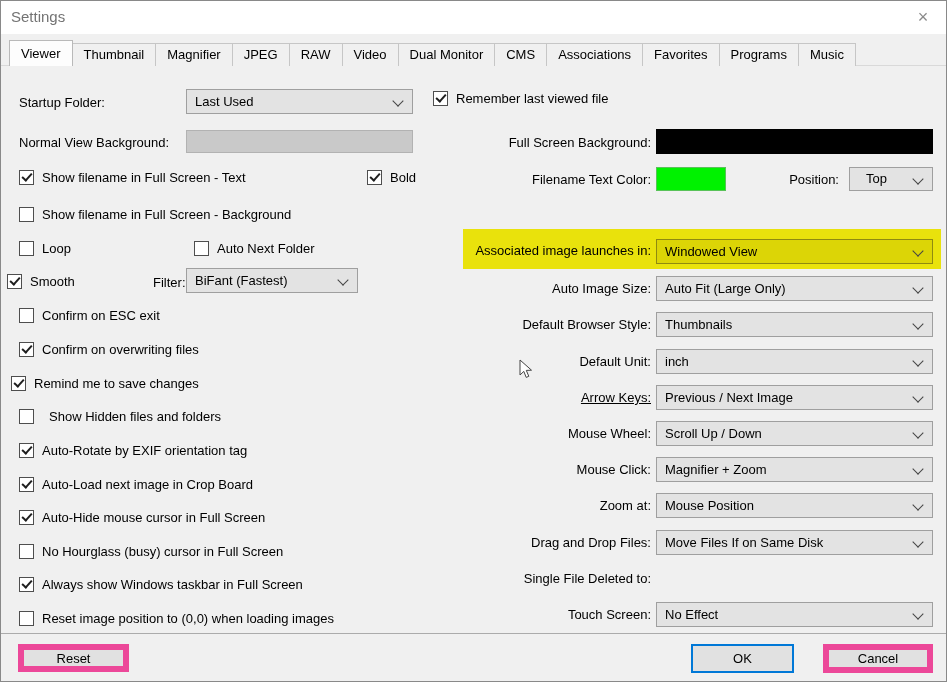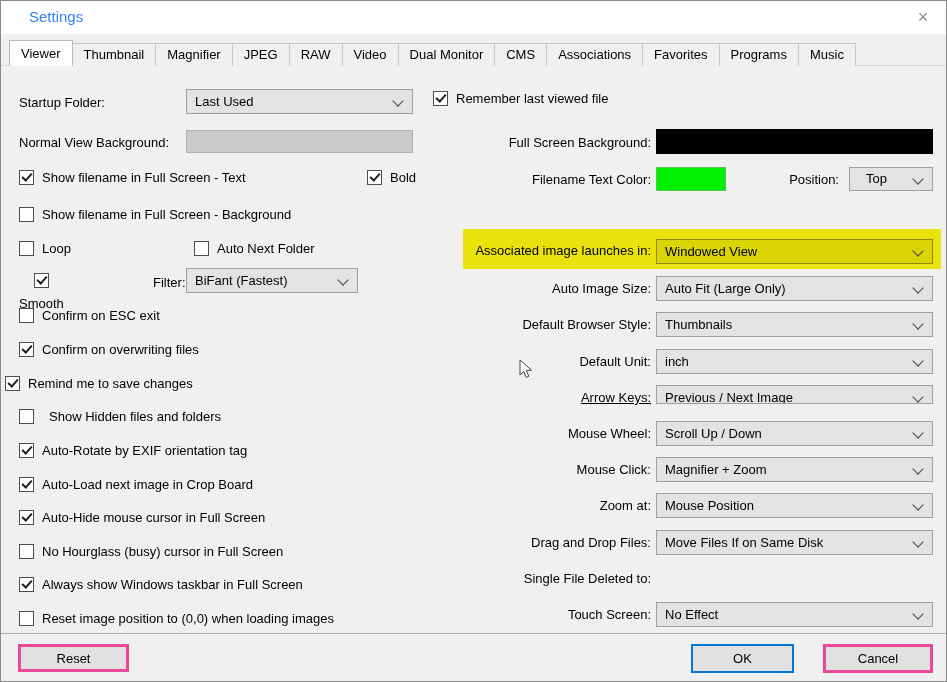--- a/index.html
+++ b/index.html
@@ -3,21 +3,21 @@
 <meta charset="utf-8">
 <style>
   html,body{margin:0;padding:0;background:#cfcfcf;}
   .dlg{
     position:relative; width:947px; height:682px; box-sizing:border-box;
     background:#f0f0f0; border:1px solid #898989; overflow:hidden;
     font-family:"Liberation Sans", sans-serif; color:#000;
   }
   
   .titlebar{position:absolute; left:0; top:0; right:0; height:33px; background:#ffffff;}
-  .title{position:absolute; left:28px; top:7px; font-size:15px; color:#3b82f6;}
+  .title{position:absolute; left:10px; top:7px; font-size:15px; color:#737373;}
   .close{position:absolute; right:10px; top:4px; width:26px; height:24px; text-align:center;
          font-size:18px; line-height:24px; color:#8a8a8a; cursor:default;}
   
   .tabline{position:absolute; left:0; top:64px; right:0; height:1px; background:#d9d9d9;}
   .tabs{position:absolute; left:8px; top:41px; display:flex; align-items:flex-end;}
   .tab{height:22px; line-height:22px; padding:0 11px; font-size:13px; background:#f0f0f0;
        border:1px solid #c6c6c6; border-bottom:none; margin-right:-1px; position:relative;}
   .tab.active{height:25px; line-height:25px; background:#fdfdfd; z-index:3;
        border-color:#b9b9b9; margin-top:-2px;}
   
@@ -31,21 +31,21 @@
          font-size:13px; padding:0 24px 0 8px; overflow:hidden; white-space:nowrap;}
   .combo .val{display:block; line-height:23px;}
   .chev{position:absolute; right:10px; top:7px; width:7px; height:7px;
         border-left:1.5px solid #454545; border-bottom:1.5px solid #454545; transform:rotate(-45deg);}
   .swatch{position:absolute; box-sizing:border-box;}
   
   .hlband{position:absolute; left:462px; top:228px; width:478px; height:40px; background:#e9e20c;}
   .combo.hl{background:#dcd506; border-color:#8f8a10;}
   
   .footline{position:absolute; left:0; top:632px; right:0; height:1px; background:#ababab;}
-  .btn{position:absolute; box-sizing:border-box; background:#e1e1e1; border:3px solid #ec4899;
+  .btn{position:absolute; box-sizing:border-box; background:#e1e1e1; border:6px solid #ec4899;
        font-size:13px; text-align:center; display:flex; align-items:center; justify-content:center;}
   .btn.ok{border:2px solid #0078d7;}
   .cursor{position:absolute; left:518px; top:358px; z-index:9;}
 </style>
 </head>
 <body>
 
 <div class="dlg">
 
   <div class="titlebar">
@@ -94,39 +94,39 @@
 
   <div class="cbrow" style="left:18px; top:239px;">
     <span class="check"></span>
     <span>Loop</span>
   </div>
   <div class="cbrow" style="left:193px; top:239px;">
     <span class="check"></span>
     <span>Auto Next Folder</span>
   </div>
 
-  <div class="cbrow" style="left:18px; top:272px;flex-direction:column;">
+  <div class="cbrow" style="left:6px; top:272px;">
     <span class="check on"></span>
     <span>Smooth</span>
   </div>
   <span class="lbl" style="left:152px; top:274px;">Filter:</span>
   <div class="combo" style="left:185px; top:267px; width:172px; height:25px;">
     <span class="val">BiFant (Fastest)</span>
     <span class="chev"></span>
   </div>
 
   <div class="cbrow" style="left:18px; top:306px;">
     <span class="check"></span>
     <span>Confirm on ESC exit</span>
   </div>
   <div class="cbrow" style="left:18px; top:340px;">
     <span class="check on"></span>
     <span>Confirm on overwriting files</span>
   </div>
-  <div class="cbrow" style="left:4px; top:374px;justify-content:flex-end;">
+  <div class="cbrow" style="left:10px; top:374px;justify-content:flex-end;">
     <span class="check on"></span>
     <span>Remind me to save changes</span>
   </div>
   <div class="cbrow" style="left:18px; top:407px;gap:15px;">
     <span class="check"></span>
     <span>Show Hidden files and folders</span>
   </div>
   <div class="cbrow" style="left:18px; top:441px;">
     <span class="check on"></span>
     <span>Auto-Rotate by EXIF orientation tag</span>
@@ -188,21 +188,21 @@
       <span class="chev"></span>
   </div>
 
   <span class="rlabel" style="left:400px; width:250px; top:353px;">Default Unit:</span>
   <div class="combo" style="left:655px; top:348px; width:277px; height:25px;">
     <span class="val">inch</span>
       <span class="chev"></span>
   </div>
 
   <span class="rlabel" style="left:400px; width:250px; top:389px;text-decoration:underline;">Arrow Keys:</span>
-  <div class="combo" style="left:655px; top:384px; width:277px; height:19px;">
+  <div class="combo" style="left:655px; top:384px; width:277px; height:25px;">
     <span class="val">Previous / Next Image</span>
       <span class="chev"></span>
   </div>
 
   <span class="rlabel" style="left:400px; width:250px; top:425px;">Mouse Wheel:</span>
   <div class="combo" style="left:655px; top:420px; width:277px; height:25px;">
     <span class="val">Scroll Up / Down</span>
       <span class="chev"></span>
   </div>
 

